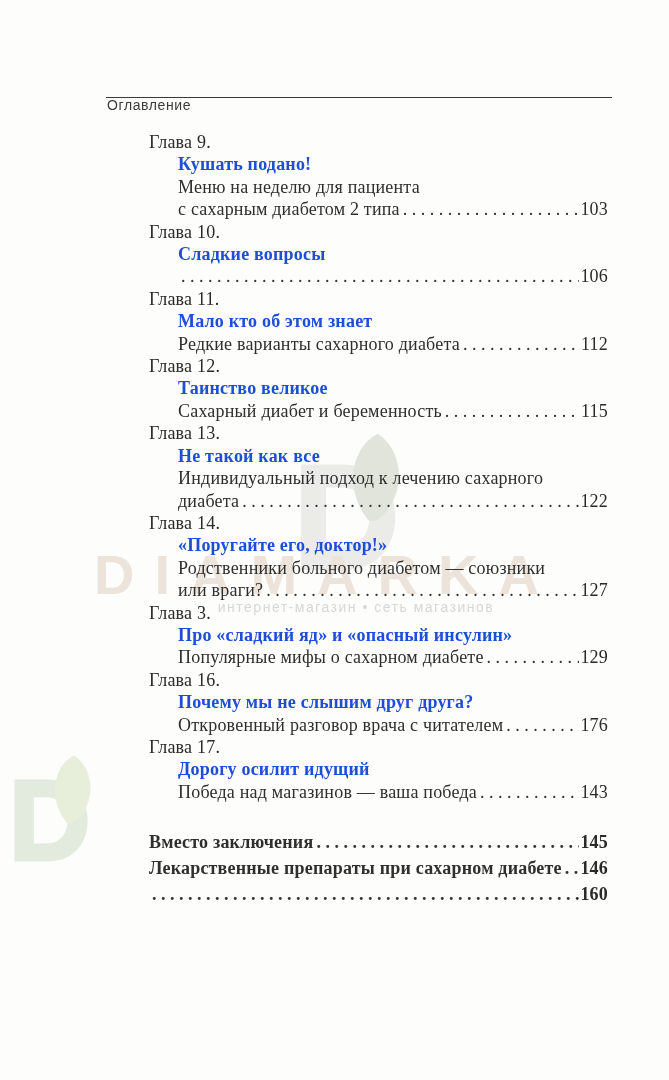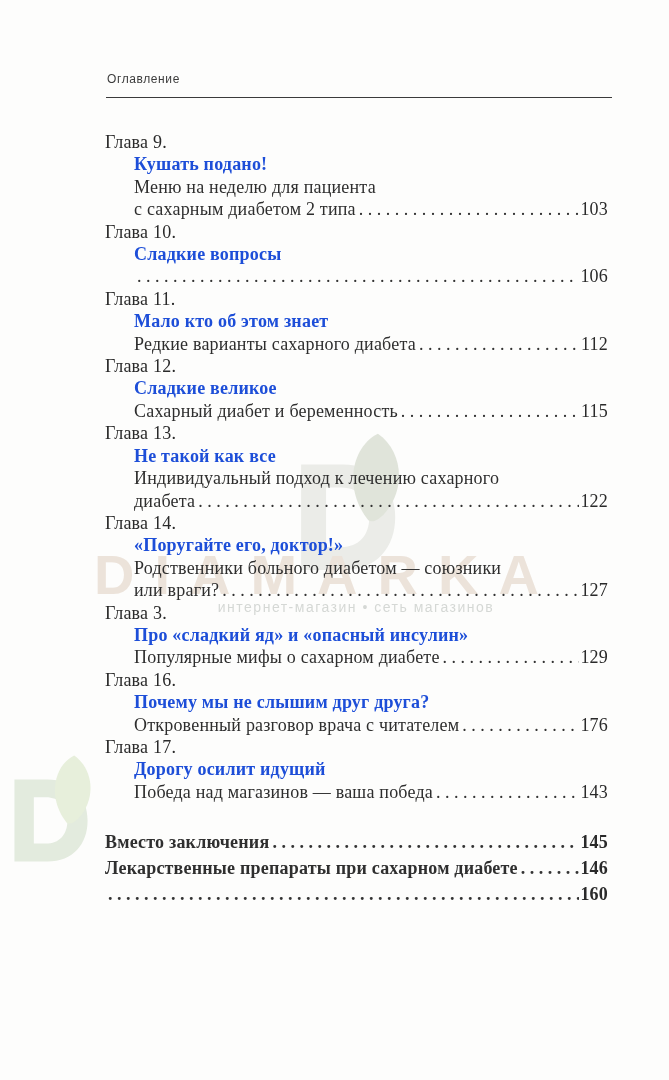--- a/index.html
+++ b/index.html
@@ -32,33 +32,33 @@
   }
   .wm-tagline{
     position:absolute;left:105px;top:599px;width:502px;
     text-align:center;
     font-family:"Liberation Sans","DejaVu Sans",sans-serif;
     font-size:14px;letter-spacing:1.5px;color:#d5d8d5;white-space:nowrap;
   }
 
   
   .running-header{
-    position:absolute;left:107px;top:72px;
+    position:absolute;left:107px;top:97px;
     font-family:"Liberation Sans","DejaVu Sans",sans-serif;
-    font-size:12px;letter-spacing:.6px;color:#3c3c3c;
+    font-size:14px;letter-spacing:.6px;color:#3c3c3c;
   }
   .header-rule{
     position:absolute;left:106px;top:97px;width:506px;height:1px;
     background:#3b3b3b;
   }
   .toc{
     position:absolute;left:105px;top:131px;width:503px;
     font-size:18px;line-height:22.4px;
   }
-  .row{white-space:nowrap;}
+  .row{white-space:nowrap;margin-left:44px;}
   .row.num{color:#2a2a2a;letter-spacing:.2px;}
   .row.title{padding-left:29px;font-weight:bold;color:#1d4ed8;letter-spacing:.2px;}
   .row.desc{padding-left:29px;color:#2e2e2e;letter-spacing:.2px;}
   .leader{display:flex;align-items:baseline;text-align:right;}
   .leader .txt{flex:0 0 auto;}
   .leader .dots{
     flex:1 1 auto;overflow:hidden;white-space:nowrap;
     letter-spacing:4.5px;margin-left:3px;margin-right:1px;color:#333;
   }
   .leader .pg{flex:0 0 auto;color:#2a2a2a;}
@@ -117,21 +117,21 @@
           <div class="row num">Глава 11.</div>
           <div class="row title">Мало кто об этом знает</div>
           <div class="row desc leader">
             <span class="txt">Редкие варианты сахарного диабета</span>
             <span class="dots">................................................................................</span>
             <span class="pg">112</span>
           </div>
         </div>
         <div class="ch">
           <div class="row num">Глава 12.</div>
-          <div class="row title">Сладкие великое</div>
+          <div class="row title">Таинство великое</div>
           <div class="row desc leader">
             <span class="txt">Сахарный диабет и беременность</span>
             <span class="dots">................................................................................</span>
             <span class="pg">115</span>
           </div>
         </div>
         <div class="ch">
           <div class="row num">Глава 13.</div>
           <div class="row title">Не такой как все</div>
           <div class="row desc">Индивидуальный подход к лечению сахарного</div>

